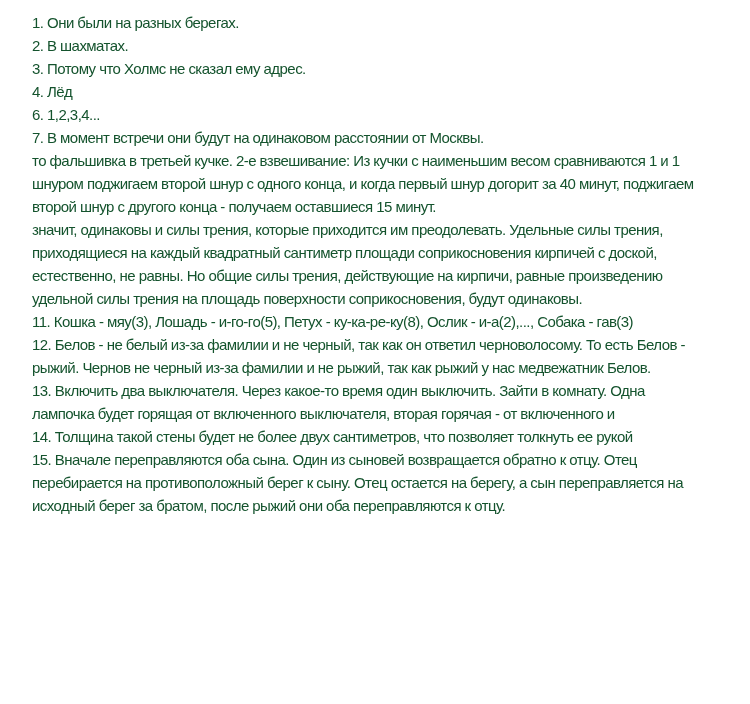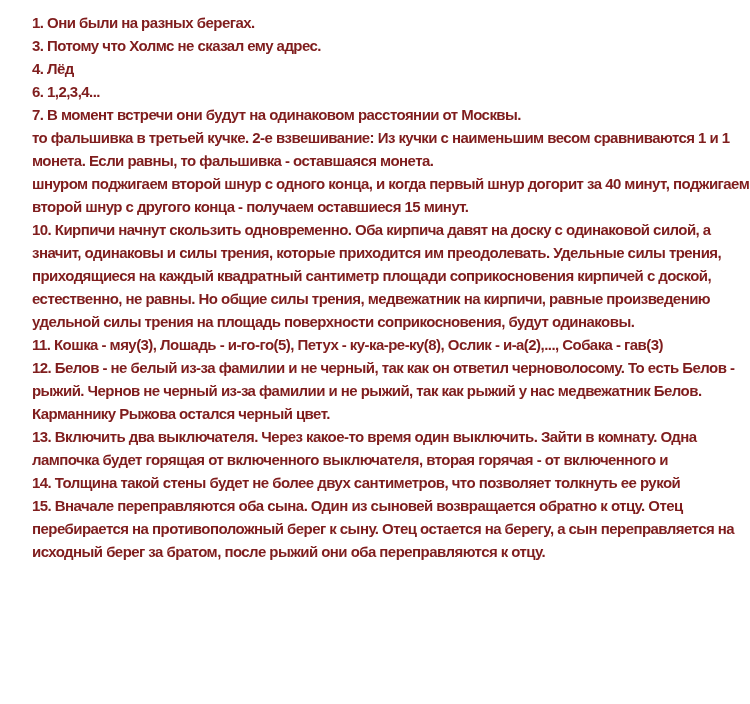--- a/index.html
+++ b/index.html
@@ -13,86 +13,85 @@
     overflow: hidden;
   }
   .doc {
     box-sizing: border-box;
     width: 750px;
     padding: 11px 30px 0 32px;
     font-family: "Liberation Sans", sans-serif;
     font-size: 15px;
     line-height: 23px;
     letter-spacing: -0.55px;
-    color: #7f1d1d;
-    font-weight: bold;
+    color: #14532d;
   }
   .doc p.item {
     margin: 0;
     padding: 0;
   }
   .ln {
     display: block;
     height: 23px;
     white-space: nowrap;
   }
 </style>
 </head>
 <body>
 
 <div class="doc">
 
   <p class="item">
       <span class="ln">1. Они были на разных берегах.</span>
     </p>
 
+  <p class="item">
+      <span class="ln">2. В шахматах.</span>
+    </p>
 
   <p class="item">
       <span class="ln">3. Потому что Холмс не сказал ему адрес.</span>
     </p>
 
   <p class="item">
       <span class="ln">4. Лёд</span>
     </p>
 
 
   <p class="item">
       <span class="ln">6. 1,2,3,4...</span>
     </p>
 
   <p class="item">
       <span class="ln">7. В момент встречи они будут на одинаковом расстоянии от Москвы.</span>
     </p>
 
   <p class="item">
     <span class="ln">то фальшивка в третьей кучке. 2-е взвешивание: Из кучки с наименьшим весом сравниваются 1 и 1</span>
-    <span class="ln">монета. Если равны, то фальшивка - оставшаяся монета.</span>
   </p>
 
   <p class="item">
     <span class="ln">шнуром поджигаем второй шнур с одного конца, и когда первый шнур догорит за 40 минут, поджигаем</span>
     <span class="ln">второй шнур с другого конца - получаем оставшиеся 15 минут.</span>
   </p>
 
   <p class="item">
-    <span class="ln">10. Кирпичи начнут скользить одновременно. Оба кирпича давят на доску с одинаковой силой, а</span>
     <span class="ln">значит, одинаковы и силы трения, которые приходится им преодолевать. Удельные силы трения,</span>
     <span class="ln">приходящиеся на каждый квадратный сантиметр площади соприкосновения кирпичей с доской,</span>
-    <span class="ln">естественно, не равны. Но общие силы трения, медвежатник на кирпичи, равные произведению</span>
+    <span class="ln">естественно, не равны. Но общие силы трения, действующие на кирпичи, равные произведению</span>
     <span class="ln">удельной силы трения на площадь поверхности соприкосновения, будут одинаковы.</span>
   </p>
 
   <p class="item">
       <span class="ln">11. Кошка - мяу(3), Лошадь - и-го-го(5), Петух - ку-ка-ре-ку(8), Ослик - и-а(2),..., Собака - гав(3)</span>
     </p>
 
   <p class="item">
     <span class="ln">12. Белов - не белый из-за фамилии и не черный, так как он ответил черноволосому. То есть Белов -</span>
     <span class="ln">рыжий. Чернов не черный из-за фамилии и не рыжий, так как рыжий у нас медвежатник Белов.</span>
-    <span class="ln">Карманнику Рыжова остался черный цвет.</span>
   </p>
 
   <p class="item">
     <span class="ln">13. Включить два выключателя. Через какое-то время один выключить. Зайти в комнату. Одна</span>
     <span class="ln">лампочка будет горящая от включенного выключателя, вторая горячая - от включенного и</span>
   </p>
 
   <p class="item">
       <span class="ln">14. Толщина такой стены будет не более двух сантиметров, что позволяет толкнуть ее рукой</span>
     </p>

